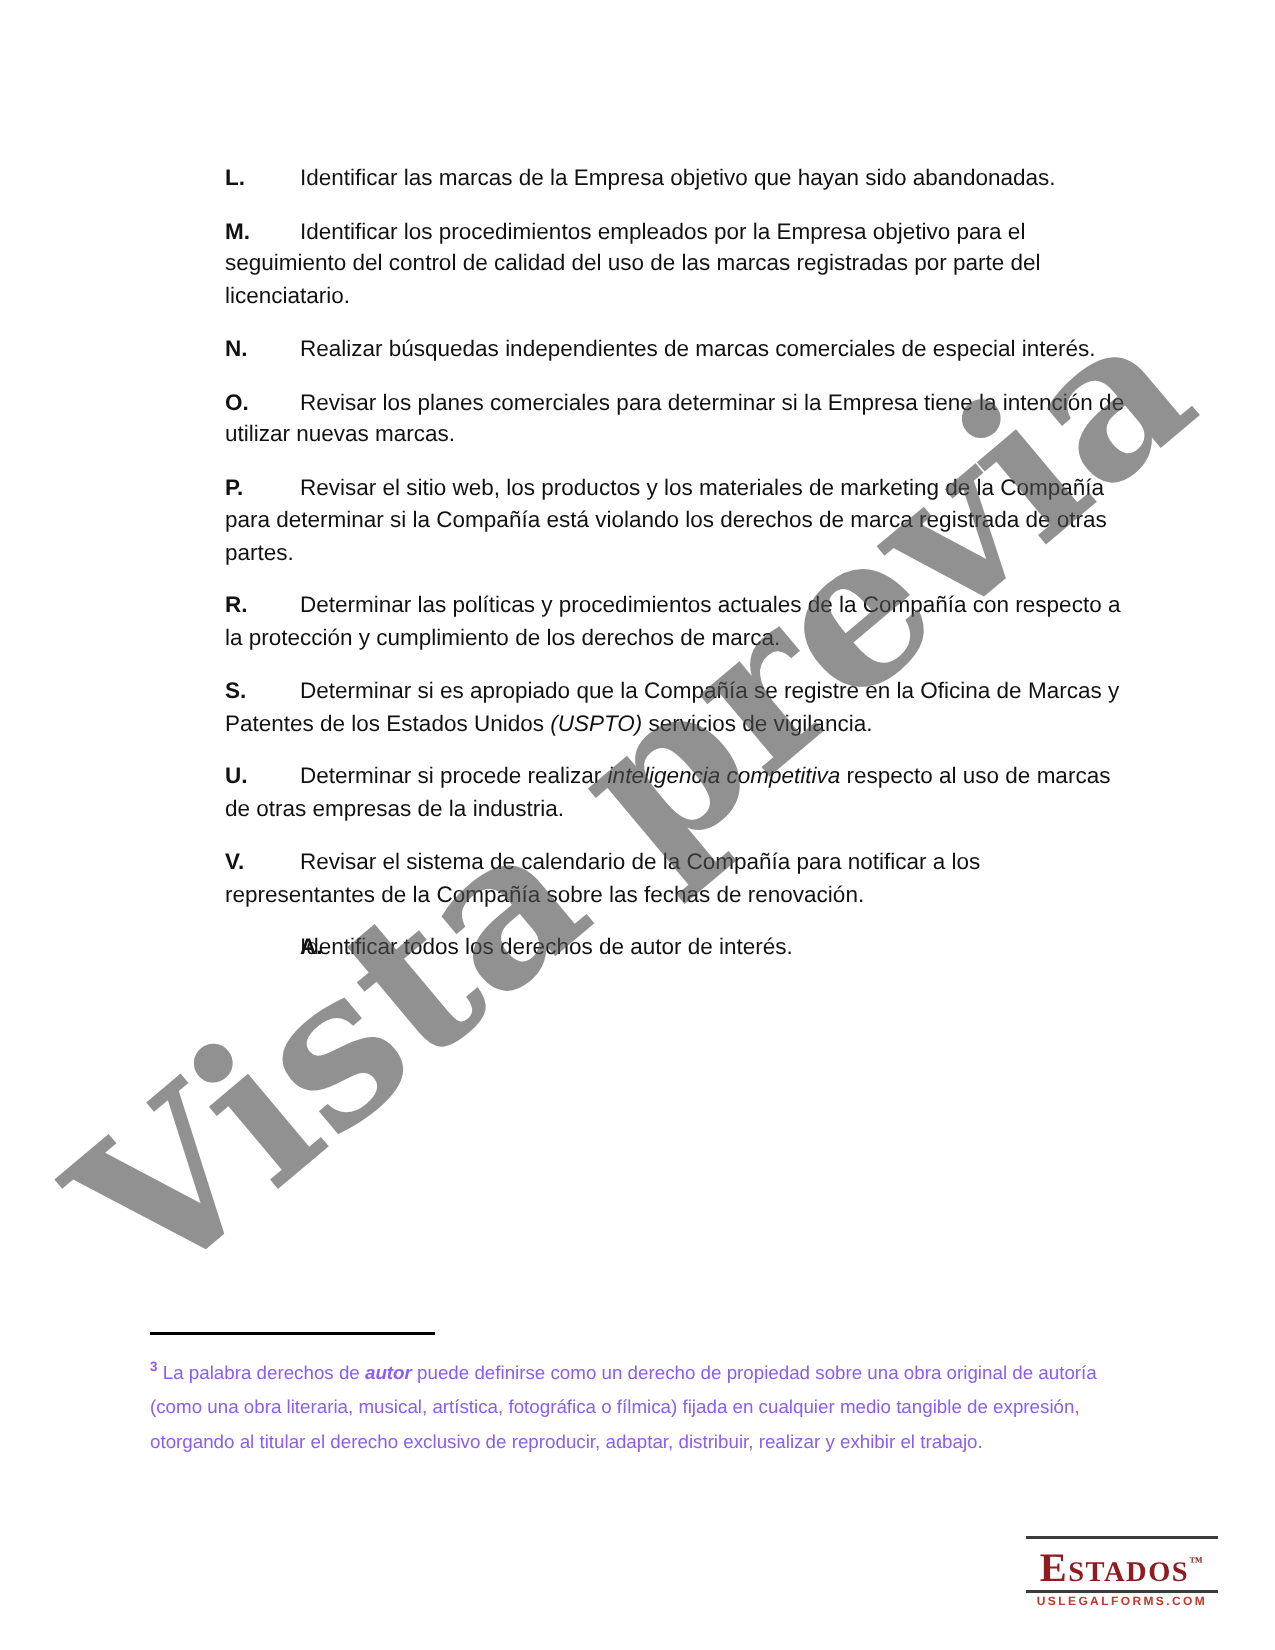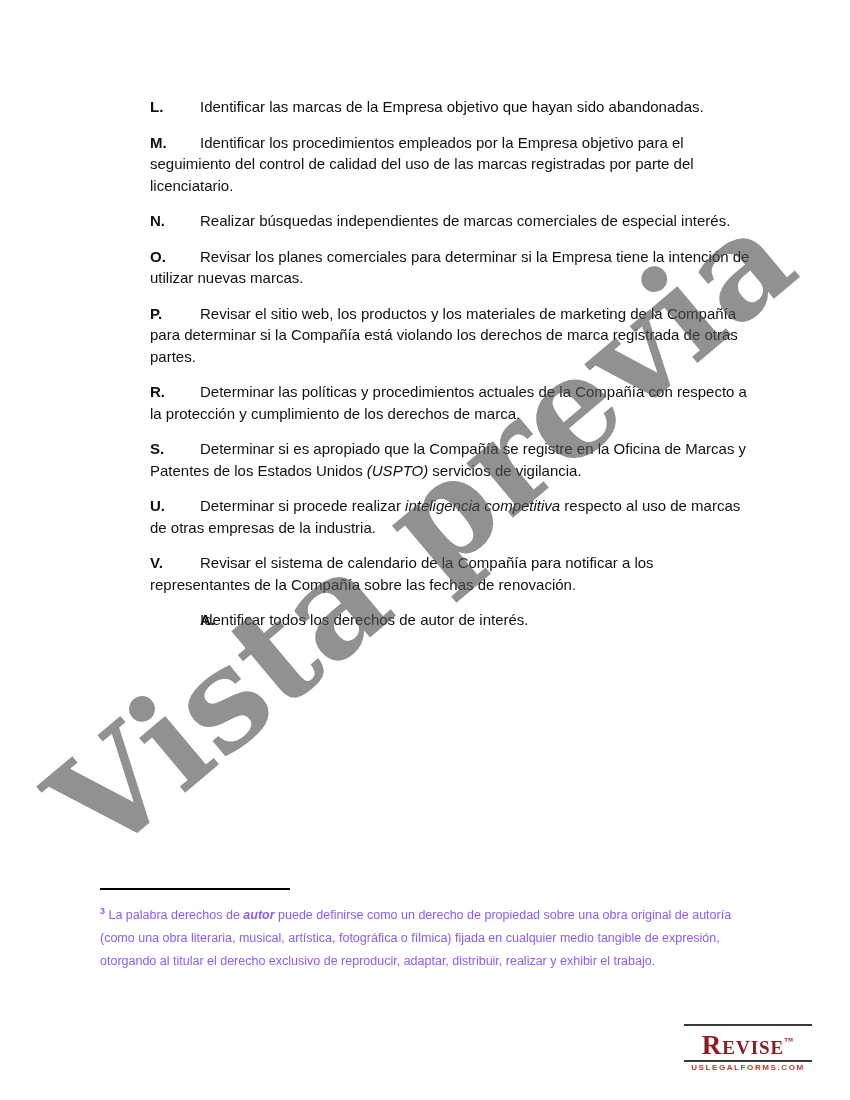--- a/index.html
+++ b/index.html
@@ -8,21 +8,21 @@
     width:850px;height:1100px;
     margin:0 auto;
     background:#ffffff;
     overflow:hidden;
     font-family:"Liberation Sans", sans-serif;
     font-size:15px;
     color:#111;
   }
   .content{position:absolute;top:96px;left:0;right:0;}
   p.item{
-    margin:0 95px 14px 150px;
+    margin:12px 95px 14px 150px;
     line-height:21.5px;
   }
   p.item .letter{
     display:inline-block;
     width:50px;
     font-weight:bold;
   }
   p.sub{
     margin:0 95px 0 100px;
     line-height:21.5px;
@@ -145,18 +145,18 @@
 
   </div>
 
   <div class="footnote">
     <div class="footnote-rule"></div>
     <div class="footnote-text" id="footnote-text"><sup>3</sup><span id="footnote-body"><span> La palabra derechos de </span><span class="bi">autor</span><span> puede definirse como un derecho de propiedad sobre una obra original de autoría (como una obra literaria, musical, artística, fotográfica o fílmica) fijada en cualquier medio tangible de expresión, otorgando al titular el derecho exclusivo de reproducir, adaptar, distribuir, realizar y exhibir el trabajo.</span></span></div>
   </div>
 
   <div class="logo">
     <div class="logo-line"></div>
-    <div class="logo-text"><span>Revise</span><sup>™</sup></div>
+    <div class="logo-text"><span>Estados</span><sup>™</sup></div>
     <div class="logo-line"></div>
     <div class="logo-site">USLEGALFORMS.COM</div>
   </div>
 
 </div>
 
 </body></html>

